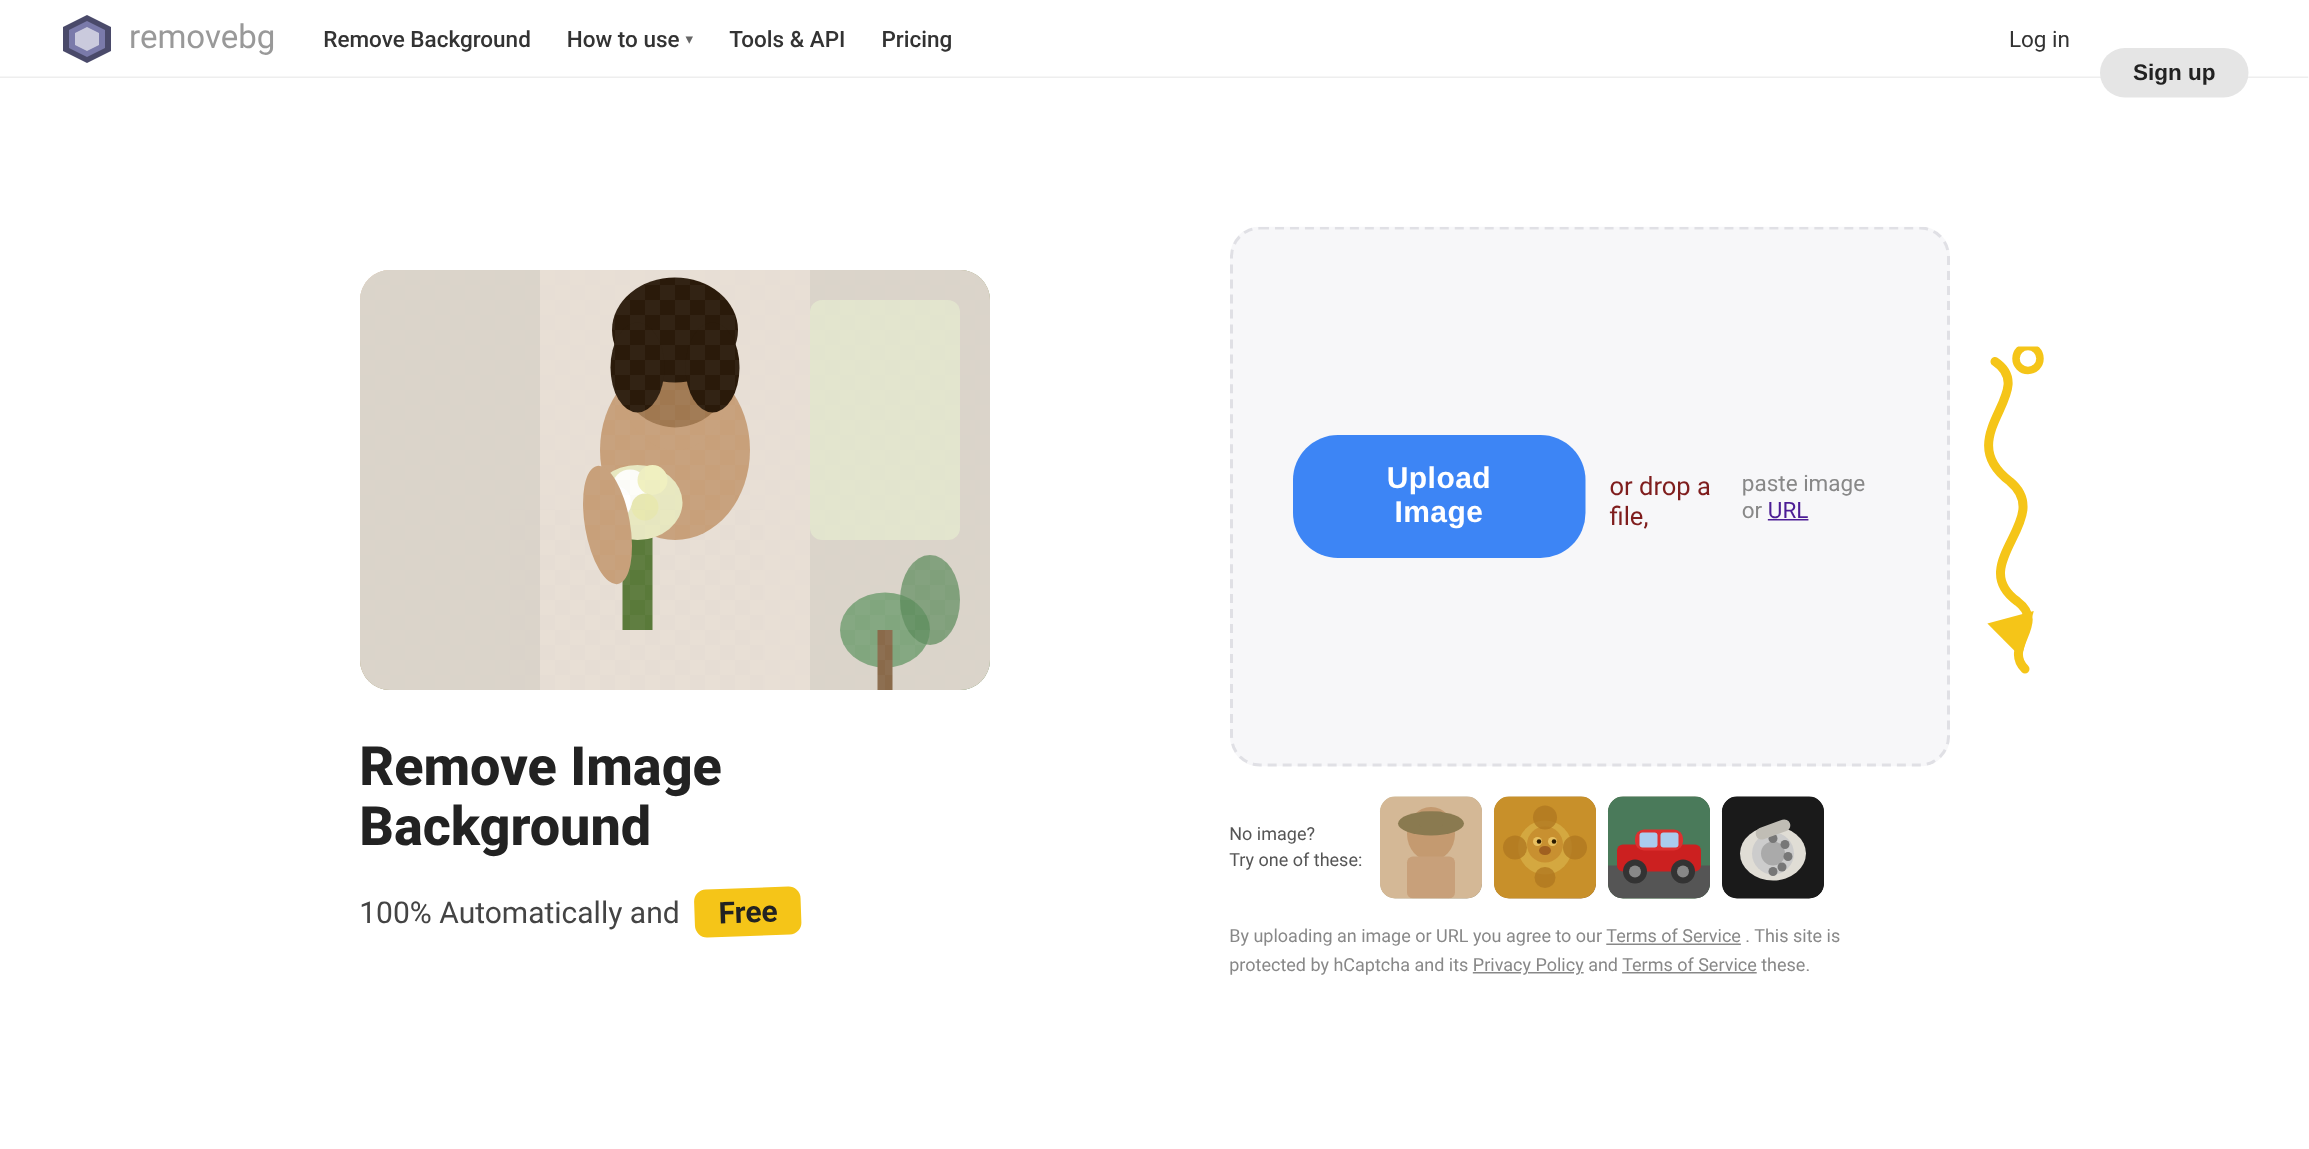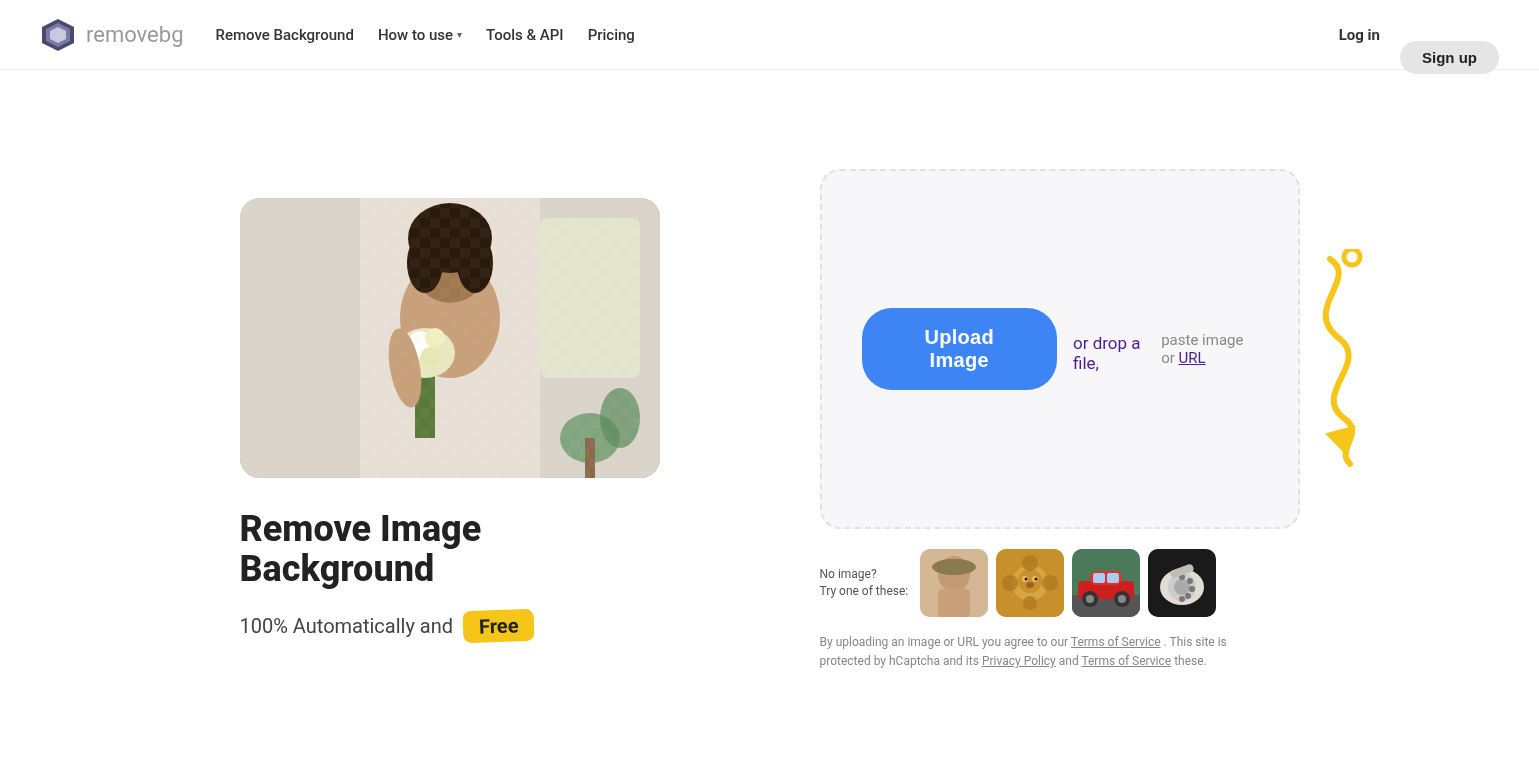--- a/index.html
+++ b/index.html
@@ -1,35 +1,35 @@
 <!DOCTYPE html>
 <html><head>
   <meta charset="utf-8">
   <style>
     * { margin: 0; padding: 0; box-sizing: border-box; }
     body { font-family: -apple-system, BlinkMacSystemFont, 'Segoe UI', Roboto, sans-serif; background: #fff; color: #333; }
 
     
     nav {
       display: flex; align-items: center; justify-content: space-between;
-      padding: 0 40px; height: 70px; border-bottom: 1px solid #eee;
+      padding: 0 40px; height: 52px; border-bottom: 1px solid #eee;
       position: sticky; top: 0; background: #fff; z-index: 100;
     }
     .nav-left { display: flex; align-items: center; gap: 32px; }
     .logo { display: flex; align-items: center; gap: 10px; text-decoration: none; }
     .logo-text { font-size: 22px; font-weight: 700; color: #222; }
     .logo-text span { color: #999; font-weight: 400; }
     .nav-links { display: flex; align-items: center; gap: 24px; }
     .nav-links a {
       text-decoration: none; color: #333; font-size: 15px; font-weight: 500;
       display: flex; align-items: center; gap: 4px;
     }
     .chevron { font-size: 10px; color: #666; }
     .nav-right { display: flex; align-items: center; gap: 20px; }
-    .nav-right a { text-decoration: none; color: #333; font-size: 15px; font-weight: 700; }
+    .nav-right a { text-decoration: none; color: #333; font-size: 15px; font-weight: 400; }
     .btn-signup {
       background: #e5e5e5; border: none; border-radius: 20px;
       padding: 8px 22px; font-size: 15px; font-weight: 600;
       cursor: pointer; color: #222; margin-top: 45px;
     }
 
     
     .main {
       display: flex; align-items: center; justify-content: center;
       min-height: calc(766px - 66px);
@@ -97,21 +97,21 @@
     }
     .upload-box-inner {
       display: flex; flex-direction: row; align-items: center; gap: 16px;
     }
     .btn-upload {
       background: #3d85f5; color: #fff;
       border: none; border-radius: 30px;
       padding: 18px 48px; font-size: 20px; font-weight: 700;
       cursor: pointer; letter-spacing: 0.3px;
     }
-    .drop-text { font-size: 17px; color: #4c1d95; margin-top: 8px; }
+    .drop-text { font-size: 17px; color: #7f1d1d; margin-top: 8px; }
     .paste-text { font-size: 15px; color: #888; }
     .paste-text a { color: #4c1d95; text-decoration: underline; }
 
     
     .sample-row {
       display: flex; align-items: center; gap: 12px; margin-top: 20px;
     }
     .sample-label { font-size: 12px; color: #555; line-height: 1.4; }
     .sample-images { display: flex; gap: 8px; }
     .sample-img {

